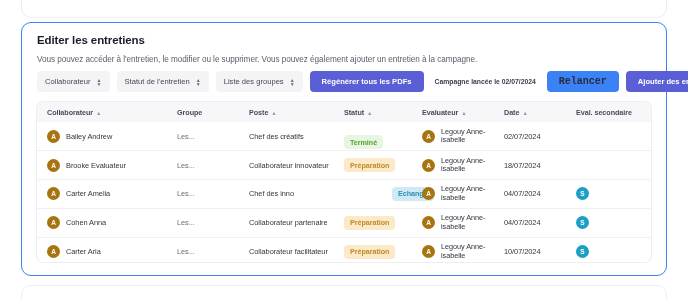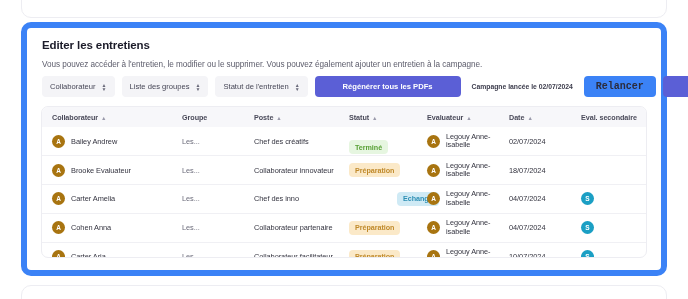--- a/index.html
+++ b/index.html
@@ -19,21 +19,21 @@
   
   .card-stub-bottom {
     position: absolute; left: 21px; top: 285px; right: 21px; height: 40px;
     background:#fff; border: 1px solid #ededf2; border-radius: 10px;
   }
 
   .main-card {
     position: absolute; left: 21px; top: 22px; right: 21px;
     height: 254px;
     background: #ffffff;
-    border: 6px solid #3b82f6;
+    border: 1px solid #3b82f6;
     border-radius: 10px;
   }
 
   .title {
     position:absolute; left: 15px; top: 11px;
     font-size: 11.5px; font-weight: bold; color: #1b1b29;
     letter-spacing: -0.1px;
   }
   .subtitle {
     position:absolute; left: 15px; top: 32px;
@@ -48,21 +48,21 @@
   .pill {
     height: 21px; border-radius: 4px; background: #f4f4f7;
     display:flex; align-items:center; gap: 6px;
     padding: 0 8px; font-size: 7.6px; color: #474757;
     white-space: nowrap; cursor: pointer;
   }
   .pill .caret { font-size: 6.5px; color:#6a6a7a; line-height:1; display:flex; flex-direction:column; }
   .pill .caret b { font-size:5px; line-height:4px; font-weight:normal;}
   .btn-primary {
     height: 21px; border-radius: 4px; background: #5b5fd6; color: #fff;
-    display:flex; align-items:center; padding: 0 28px;
+    display:flex; align-items:center; padding: 0 12px;
     font-size: 7.6px; font-weight: bold; white-space: nowrap; cursor:pointer;
     border: none;
   }
   .campaign-note {
     font-size: 6.8px; color: #3c3c4c; font-weight: bold;
     white-space: nowrap; padding: 0 4px;
   }
   .btn-ghost {
     height: 21px; border-radius: 4px; background: #3b82f6; color: #2b2b3a;
     display:flex; align-items:center; padding: 0 12px;
@@ -127,28 +127,28 @@
 
     <div class="toolbar">
       <div class="pill">
         <span>Collaborateur</span>
         <span class="caret">
             <b>▲</b>
             <b>▼</b>
           </span>
       </div>
       <div class="pill">
-        <span>Liste des groupes</span>
+        <span>Statut de l'entretien</span>
         <span class="caret">
             <b>▲</b>
             <b>▼</b>
           </span>
       </div>
       <div class="pill">
-        <span>Statut de l'entretien</span>
+        <span>Liste des groupes</span>
         <span class="caret">
             <b>▲</b>
             <b>▼</b>
           </span>
       </div>
       <button class="btn-primary">Régénérer tous les PDFs</button>
       <div class="campaign-note">Campagne lancée le 02/07/2024</div>
       <button class="btn-ghost">Relancer</button>
       <button class="btn-primary">Ajouter des entretiens</button>
     </div>

